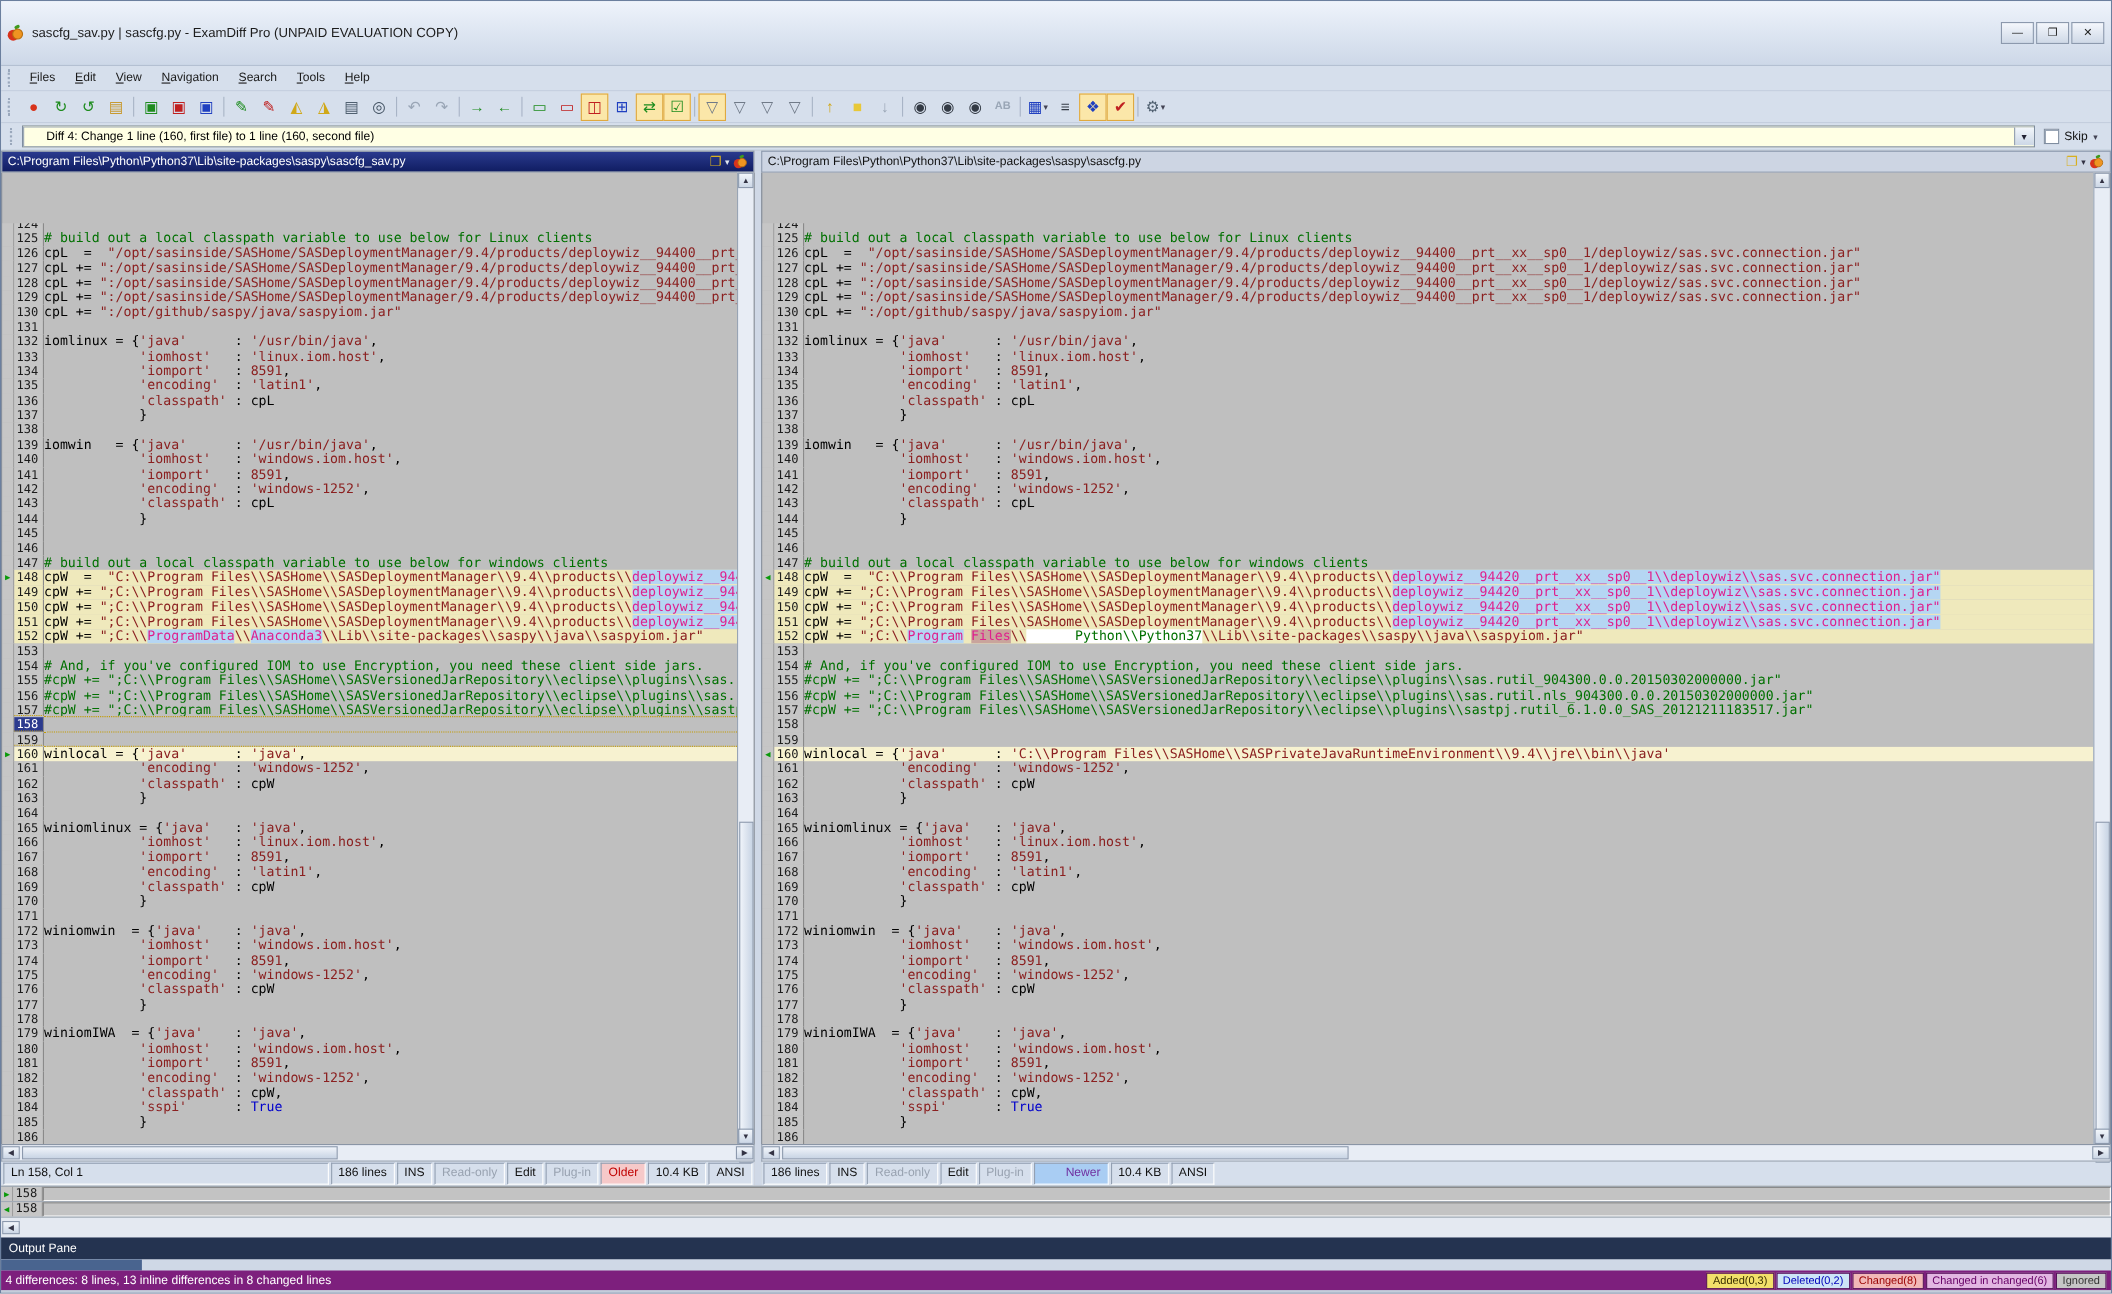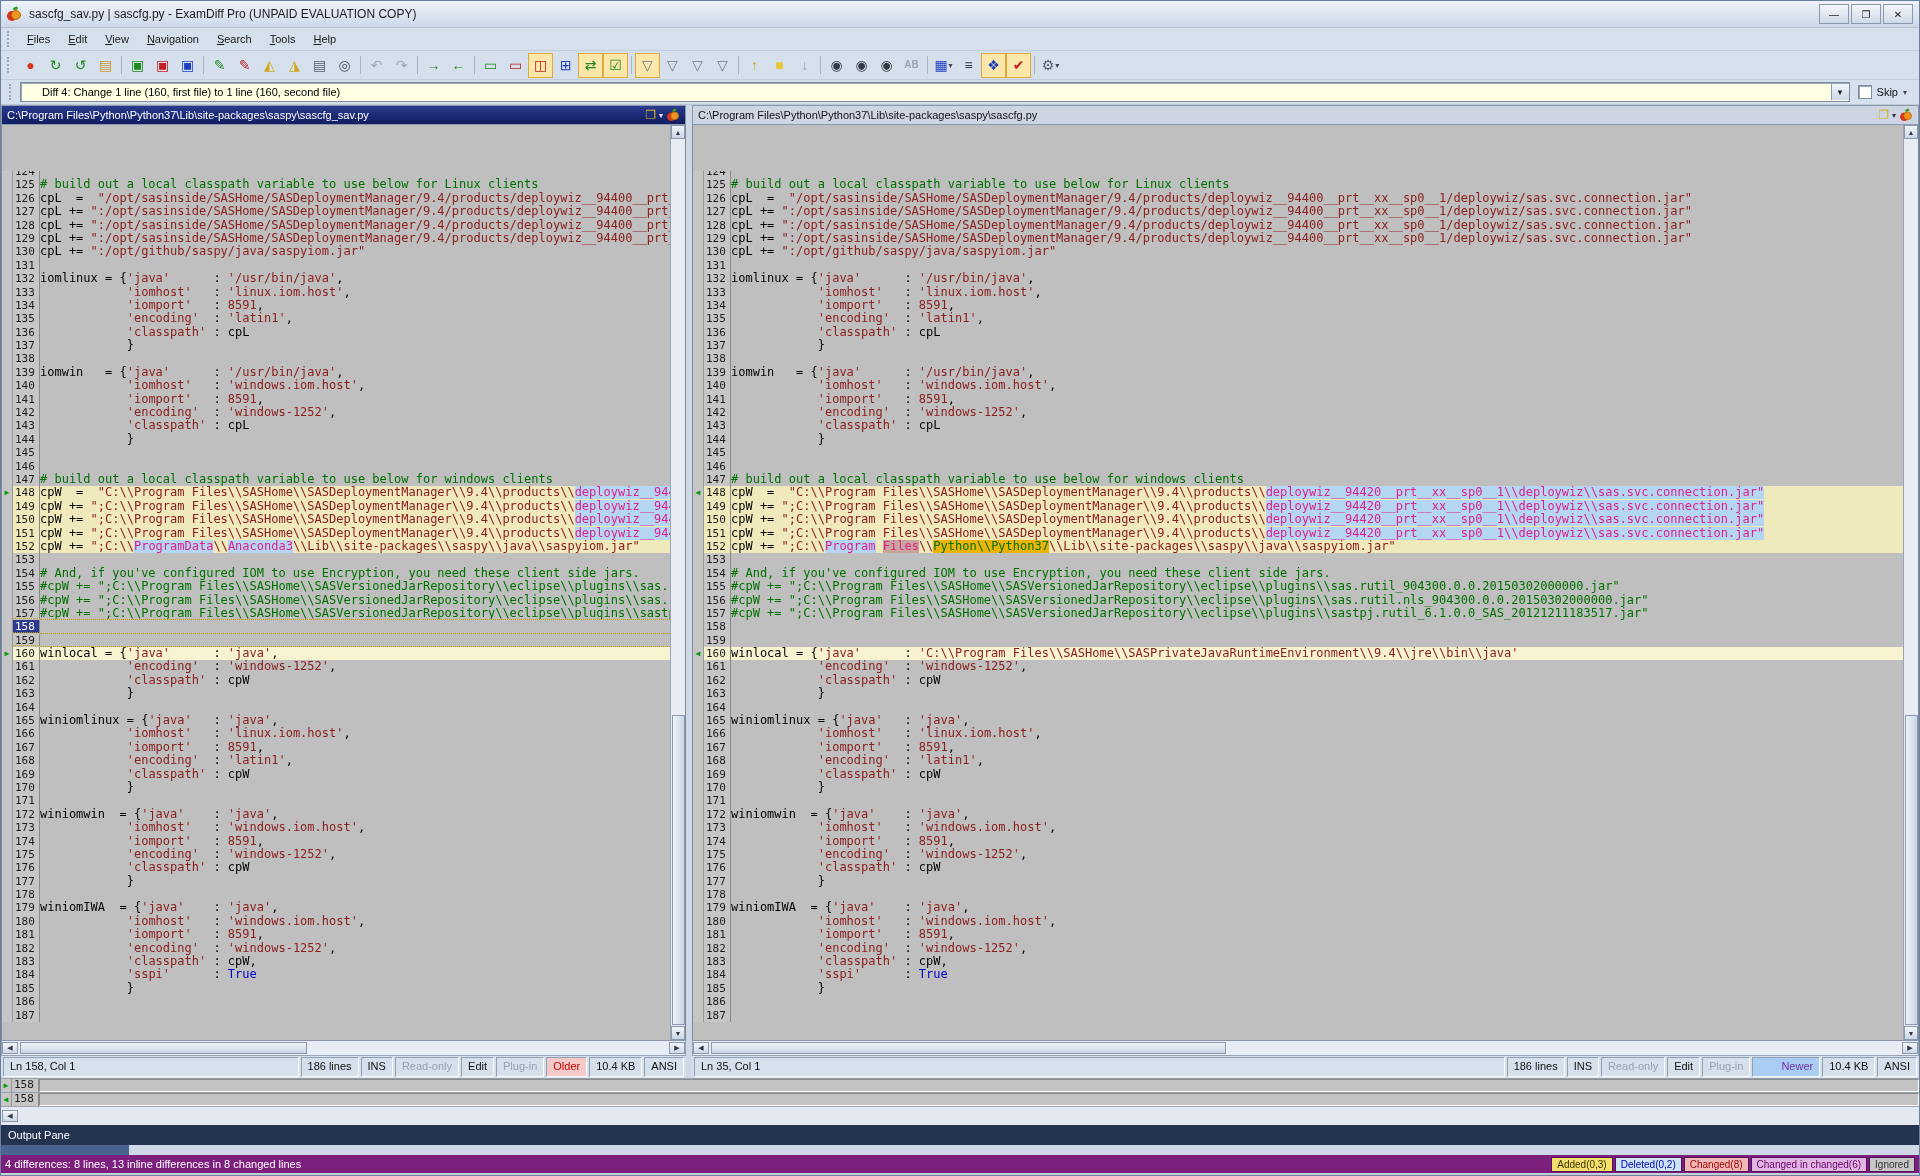--- a/index.html
+++ b/index.html
@@ -1,20 +1,20 @@
 <!DOCTYPE html>
 <html><head>
 <meta charset="utf-8">
 <style>
   html,body{margin:0;padding:0;}
   body{width:1920px;height:1176px;overflow:hidden;font-family:"Liberation Sans",sans-serif;font-size:11px;background:#cfd8e6;color:#111;}
   .window{width:1920px;height:1176px;display:flex;flex-direction:column;border:1px solid #6b7f9e;box-sizing:border-box;}
 
   
-  .titlebar{height:26px;flex:none;display:flex;align-items:center;gap:8px;padding:0 6px;
+  .titlebar{height:26px;flex:none;display:flex;align-items:center;gap:8px;padding:16px 6px;
     background:linear-gradient(#eef3fb,#cdd8e8);border-bottom:1px solid #b4c0d2;}
   .fruit{width:14px;height:14px;position:relative;flex:none;}
   .fruit::before{content:"";position:absolute;left:0;bottom:0;width:10px;height:10px;border-radius:50%;background:#d8331b;}
   .fruit::after{content:"";position:absolute;right:0;top:3px;width:8px;height:8px;border-radius:50%;background:#ef9521;border:1px solid #b86f10;}
   .fruit i{position:absolute;left:6px;top:0;width:5px;height:3px;background:#3f9a1f;border-radius:2px;transform:rotate(-25deg);}
   .title-text{font-size:12px;color:#1c1c1c;}
   .winbtns{margin-left:auto;display:flex;gap:2px;}
   .winbtn{width:28px;height:18px;display:flex;align-items:center;justify-content:center;
     background:linear-gradient(#f4f7fc,#cfd9e7);border:1px solid #8c99ad;font-size:10px;color:#222;}
 
@@ -65,21 +65,21 @@
   .crow{display:flex;height:13.4px;white-space:pre;}
   .mk{width:10px;flex:none;background:#c6c6c6;border-right:1px solid #989898;color:#0a9a0a;font-size:8px;line-height:13.4px;text-align:center;}
   .crow .mk{overflow:hidden;}
   .ln{width:27px;flex:none;background:#c6c6c6;border-right:1px solid #8a8a8a;color:#1c1c1c;font-size:11px;padding-left:2px;box-sizing:border-box;}
   .cd{flex:1;min-width:0;overflow:hidden;color:#000;}
   .crow.chg .ln,.crow.chg .cd{background:#efe9bc;}
   .crow.cur .ln,.crow.cur .cd{background:#f7f2d0;}
   .crow.dot .ln,.crow.dot .cd{border-bottom:1px dotted #c39b00;height:12.4px;}
   .ln.sel{background:#2b3a8e !important;color:#fff;}
   .sp{color:#000;} .ss{color:#8b2020;} .sc{color:#007000;} .sn{color:#8b2020;} .sk{color:#0000cc;}
-  .si{color:#df1f8d;background:#b5d6f3;} .sg{color:#007000;background:#eab308;} .sd{color:#df1f8d;background:#c9a49c;}
+  .si{color:#df1f8d;background:#b5d6f3;} .sg{color:#007000;background:#ffffff;padding-left:44px;} .sd{color:#df1f8d;background:#c9a49c;}
 
   
   .vscroll{width:14px;flex:none;background:#e8edf5;border-left:1px solid #98a4b4;position:relative;}
   .sbtn{height:14px;width:100%;background:linear-gradient(#f2f6fb,#ccd7e6);border:1px solid #8c99ad;box-sizing:border-box;
     display:flex;align-items:center;justify-content:center;font-size:7px;color:#334;}
   .sbtn.bottom{position:absolute;bottom:0;left:0;}
   .vthumb{position:absolute;left:1px;width:11px;background:linear-gradient(90deg,#f0f4fa,#c8d4e4);border:1px solid #8c99ad;}
   .hscroll{height:14px;flex:none;background:#e8edf5;border:1px solid #98a4b4;border-top-color:#8a95a5;display:flex;align-items:center;position:relative;}
   .hbtn{width:16px;height:12px;background:linear-gradient(#f2f6fb,#ccd7e6);border:1px solid #8c99ad;box-sizing:border-box;
     display:flex;align-items:center;justify-content:center;font-size:7px;color:#334;flex:none;}
@@ -478,21 +478,20 @@
           <span class="vthumb" style="top:590px;height:308px;"></span>
           <span class="sbtn bottom">▼</span>
         </div>
       </div>
       <div class="hscroll">
         <span class="hbtn">◀</span>
         <span class="hthumb"></span>
         <span class="hbtn right">▶</span>
       </div>
       <div class="pane-status">
-        <span class="seg grow">Ln 35, Col 1</span>
         <span class="seg">186 lines</span>
         <span class="seg">INS</span>
         <span class="seg dim">Read-only</span>
         <span class="seg">Edit</span>
         <span class="seg dim">Plug-in</span>
         <span class="seg newer">Newer</span>
         <span class="seg">10.4 KB</span>
         <span class="seg">ANSI</span>
       </div>
     </div>

